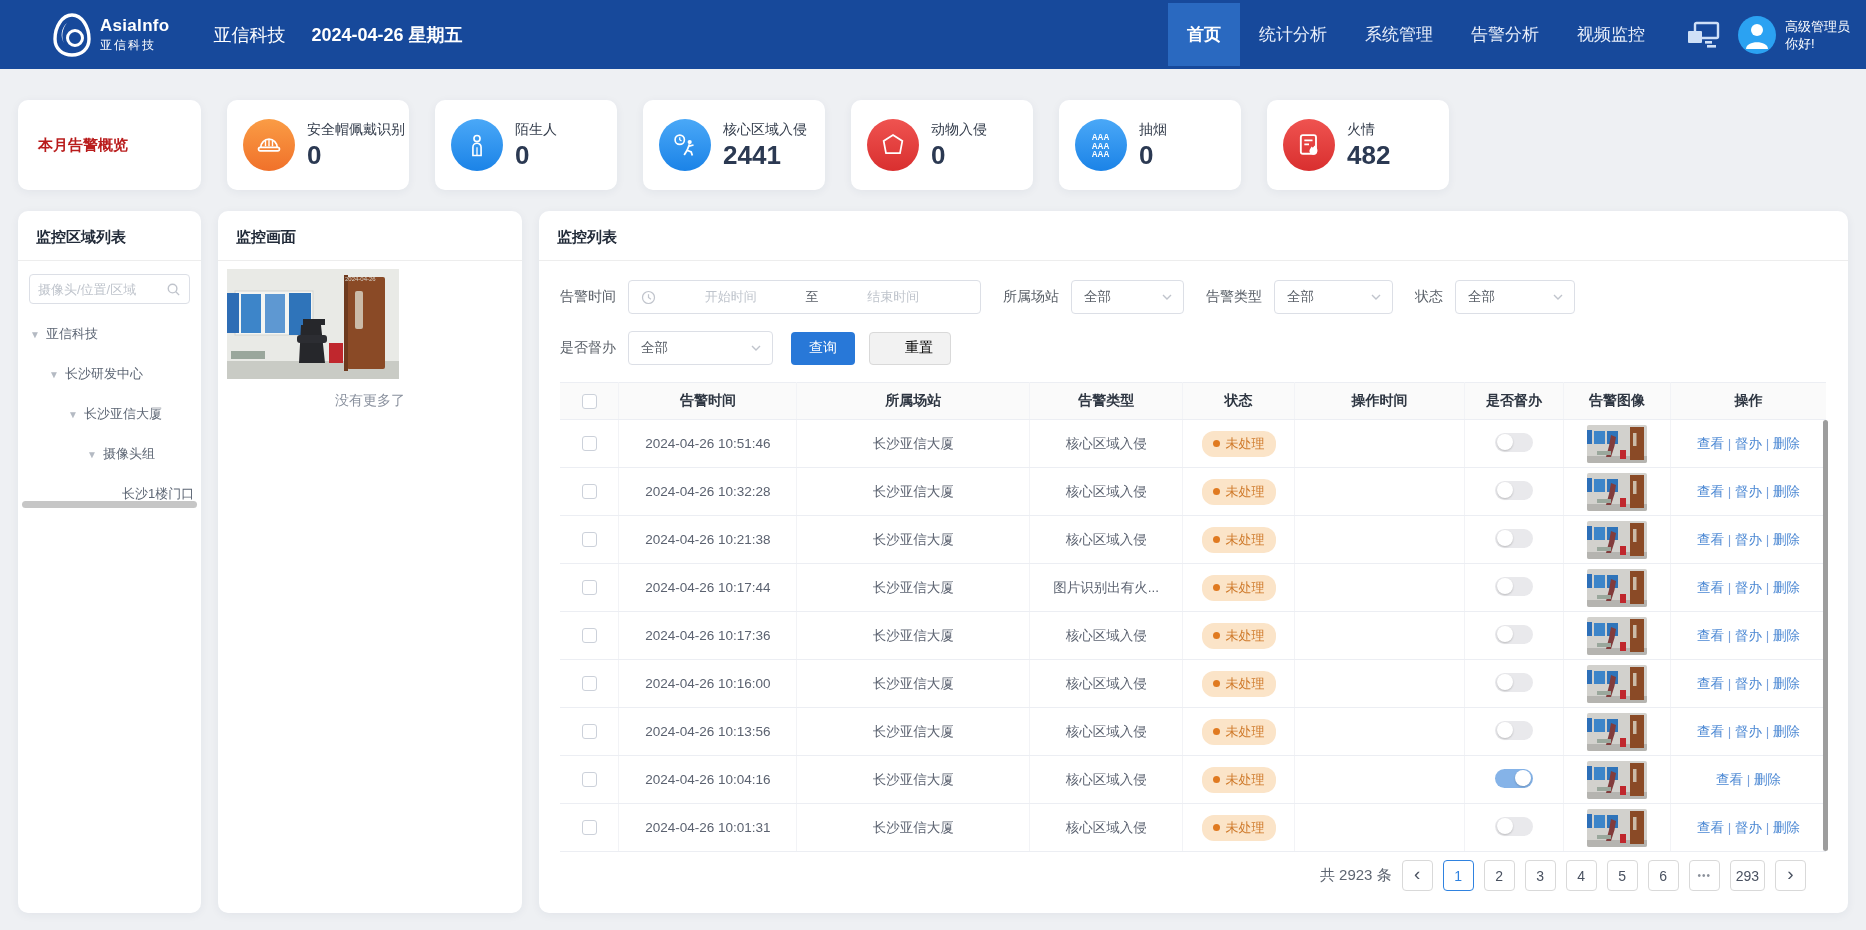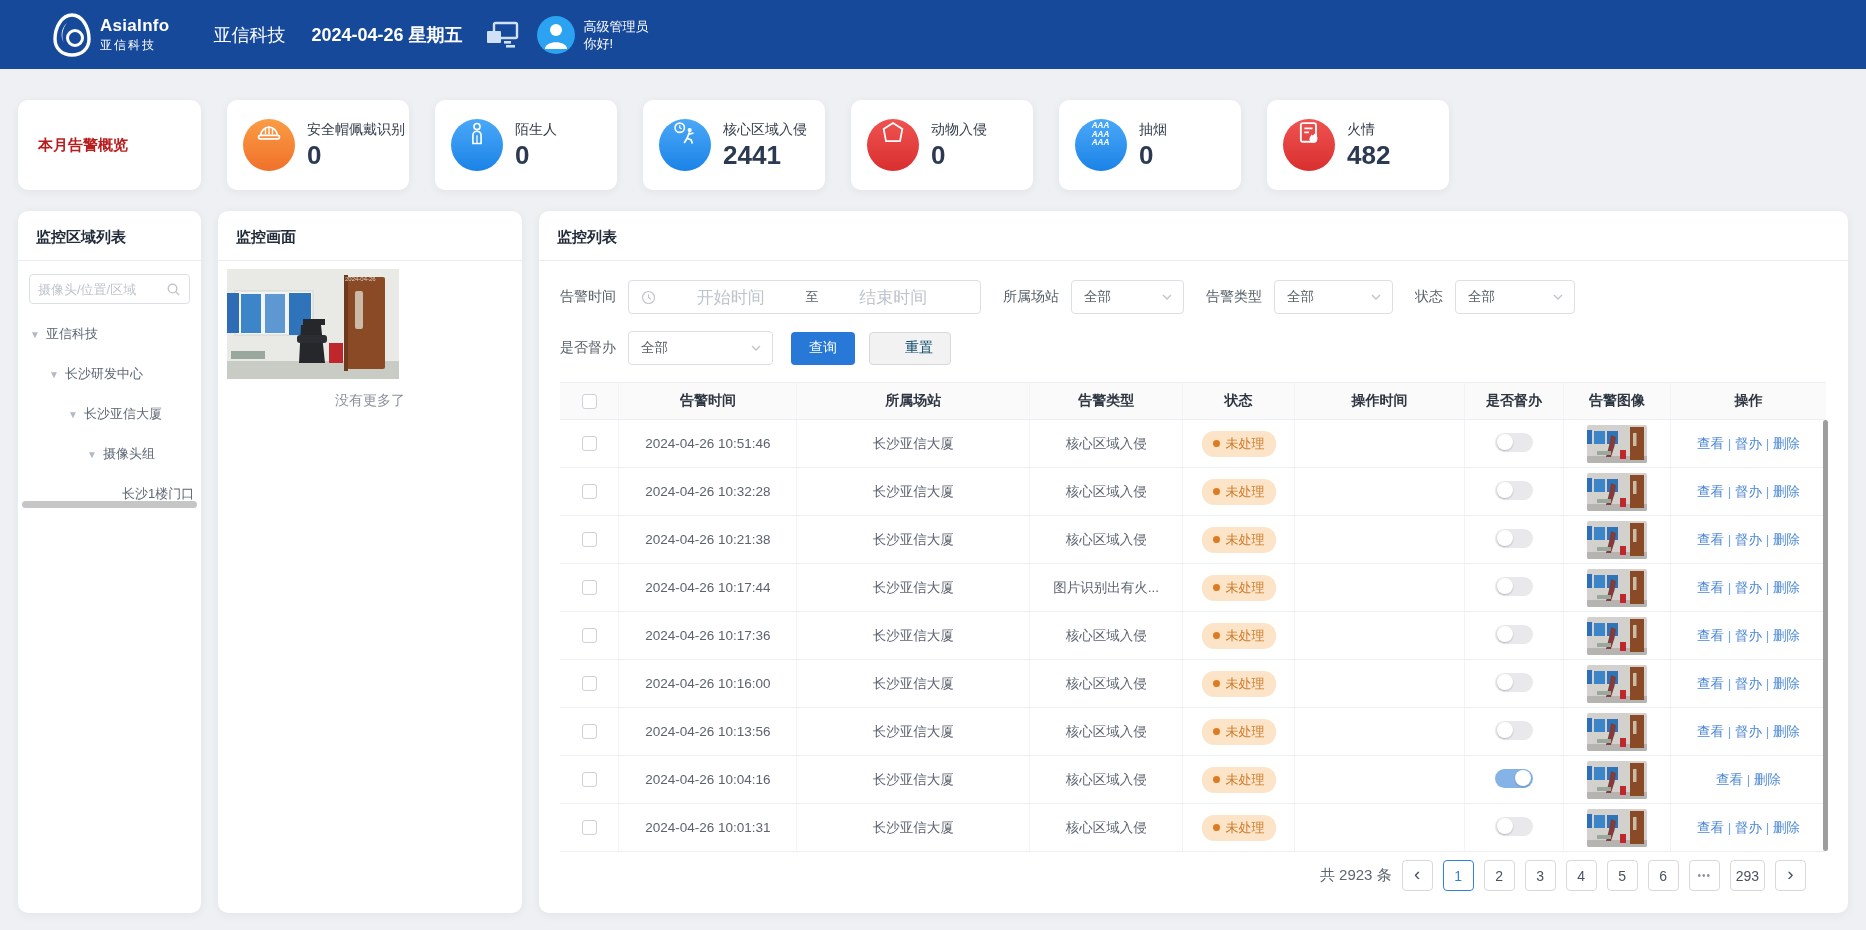--- a/index.html
+++ b/index.html
@@ -18,21 +18,21 @@
   .nav-item.active { background:#2a69c0; color:#fff; font-weight:bold; }
   .screens-btn { margin:0 18px 0 22px; display:flex; align-items:center; cursor:pointer; }
   .avatar { width:38px; height:38px; border-radius:50%; background:#2ba2f2; display:flex; align-items:center; justify-content:center; overflow:hidden; cursor:pointer; }
   .greeting { margin:0 16px 0 9px; font-size:13px; line-height:17px; }
 
   
   .stats-row { margin:31px 18px 0; height:90px; display:flex; gap:26px; }
   .card { background:#fff; border-radius:10px; box-shadow:0 2px 10px rgba(30,50,90,.06); }
   .overview-card { width:183px; display:flex; align-items:center; padding-left:20px; font-size:15px; font-weight:600; color:#b91c1c; }
   .stat-card { width:182px; display:flex; align-items:center; padding:0 0 0 16px; }
-  .stat-icon { width:52px; height:52px; border-radius:50%; flex:none; display:flex; align-items:flex-start; justify-content:center;font-style:italic; }
+  .stat-icon { width:52px; height:52px; border-radius:50%; flex:none; display:flex; align-items:center; justify-content:center; }
   .stat-icon.orange { background:linear-gradient(180deg,#fa9c45,#f0712a); }
   .stat-icon.blue   { background:linear-gradient(180deg,#4aa8f7,#1b83e7); }
   .stat-icon.red    { background:linear-gradient(180deg,#ef5350,#d92f2f); }
   .stat-texts { margin-left:12px; }
   .stat-label { font-size:14px; color:#333c4b; }
   .stat-value { font-size:26px; font-weight:bold; color:#2b3952; line-height:28px; margin-top:2px; }
 
   
   .main { margin:21px 18px 0; height:702px; display:flex; gap:17px; }
   .panel { background:#fff; border-radius:10px; box-shadow:0 2px 10px rgba(30,50,90,.06); position:relative; }
@@ -53,28 +53,28 @@
   
   .snapshot { margin:8px 0 0 9px; width:172px; height:110px; cursor:pointer; }
   .snapshot svg { width:100%; height:100%; display:block; }
   .no-more { margin-top:13px; text-align:center; color:#8a919e; font-size:14px; }
 
   
   .filters { padding:19px 21px 0; }
   .f-row { display:flex; align-items:center; margin-bottom:17px; }
   .f-label { font-size:14px; color:#5a6068; margin-right:12px; }
   .date-box { width:353px; height:34px; border:1px solid #dcdfe6; border-radius:4px; display:flex; align-items:center; padding:0 12px; margin-right:22px; }
-  .date-box .ph { flex:1; text-align:center; color:#bfc4cc; font-size:17px; }
+  .date-box .ph { flex:1; text-align:center; color:#bfc4cc; font-size:13px; }
   .date-box .to { color:#5a6068; font-size:13px; }
   .select { height:34px; border:1px solid #dcdfe6; border-radius:4px; display:flex; align-items:center; justify-content:space-between; padding:0 10px 0 12px; color:#5a6068; font-size:13.5px; cursor:pointer; background:#fff; margin-right:22px; }
   .select .chev { color:#c0c4cc; }
   .w113 { width:113px; } .w119 { width:119px; } .w120 { width:120px; margin-right:0; } .w145 { width:145px; }
   .btn { height:33px; border-radius:4px; font-size:14px; padding:0 17px; cursor:pointer; border:1px solid transparent; font-family:inherit; }
   .btn-primary { background:#2878d8; color:#fff; margin-left:-4px; }
-  .btn-plain { background:#f2f2f2; border-color:#d9d9d9; color:#0c4a6e; margin-left:14px;padding-left:35px; }
+  .btn-plain { background:#f2f2f2; border-color:#d9d9d9; color:#000000; margin-left:14px;padding-left:35px; }
 
   
   .table-wrap { margin:0 22px 0 21px; position:relative; }
   table { width:100%; border-collapse:collapse; table-layout:fixed; }
   th, td { border-bottom:1px solid #eceef3; border-right:1px solid #f2f3f6; text-align:center; font-size:13.5px; color:#5b6270; overflow:hidden; white-space:nowrap; }
   th:last-child, td:last-child { border-right:none; }
   thead th { background:#fafafa; height:37px; font-size:14px; font-weight:bold; color:#2e3642; border-top:1px solid #eceef3; }
   tbody td { height:48px; }
   .cb { width:15px; height:15px; border:1px solid #ccd1da; border-radius:3px; background:#fff; display:inline-block; vertical-align:middle; cursor:pointer; }
   .pill { display:inline-flex; align-items:center; gap:6px; background:#fbe4c8; color:#cf7a2b; border-radius:12px; padding:4px 11px; font-size:13px; }
@@ -107,20 +107,27 @@
       <path d="M14 10 C9 16 8 24 11 30 C7 24 8 15 14 10 Z" fill="#fff"></path>
       <circle cx="22" cy="25" r="7.5" fill="none" stroke="#fff" stroke-width="3"></circle>
     </svg>
     <div>
       <div class="logo-en">AsiaInfo</div>
       <div class="logo-cn">亚信科技</div>
     </div>
   </div>
   <div class="nav-company">亚信科技</div>
   <div class="nav-date">2024-04-26 星期五</div>
+  <nav class="nav-items" id="nav-items">
+      <div class="nav-item active">首页</div>
+      <div class="nav-item">统计分析</div>
+      <div class="nav-item">系统管理</div>
+      <div class="nav-item">告警分析</div>
+      <div class="nav-item">视频监控</div>
+    </nav>
   <div class="screens-btn">
     <svg width="34" height="28" viewBox="0 0 34 28">
       <rect x="9" y="2" width="23" height="15" rx="1.5" fill="none" stroke="#cfe0f7" stroke-width="2.4"></rect>
       <rect x="2" y="10" width="14" height="12" rx="1" fill="#cfe0f7"></rect>
       <rect x="19" y="20" width="7" height="2.6" fill="#cfe0f7"></rect>
       <rect x="21" y="24" width="9" height="2.6" fill="#cfe0f7"></rect>
     </svg>
   </div>
   <div class="avatar">
     <svg width="38" height="38" viewBox="0 0 38 38">

